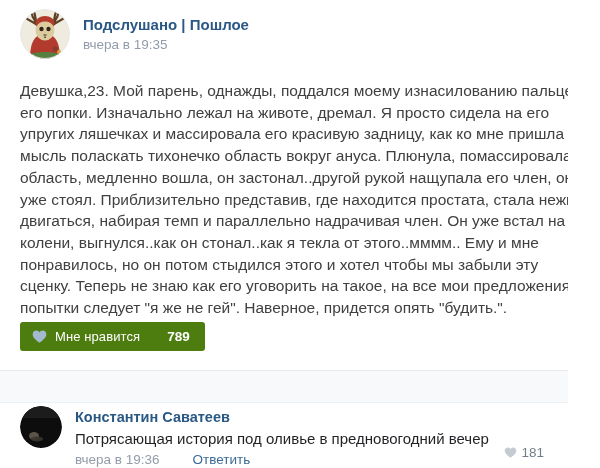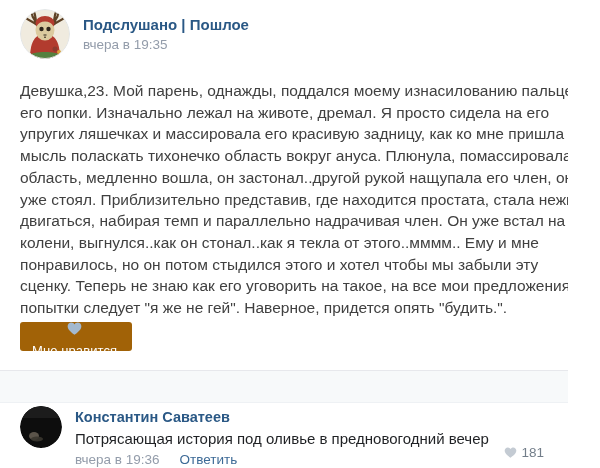--- a/index.html
+++ b/index.html
@@ -59,29 +59,28 @@
 
   
   .like-button {
     position: absolute;
     left: 20px;
     top: 322px;
     height: 29px;
     display: inline-flex;
     align-items: center;
     gap: 8px;
-    background: #a16207;
+    background: #4d7c0f;
     border: none;
     border-radius: 3px;
     padding: 0 15px 0 12px;
     color: #ffffff;
     font-size: 13px;
     font-family: inherit;
     cursor: pointer;
-    flex-direction: column;
   }
   .like-heart svg { display: block; }
   .like-label { letter-spacing: 0.1px; }
   .like-count {
     font-weight: bold;
     font-size: 13.5px;
     margin-left: 19px;
   }
 
   
@@ -128,20 +127,21 @@
     font-size: 15px;
     line-height: 19px;
     color: #1f2124;
     margin-top: 3px;
   }
   .comment-meta {
     margin-top: 4px;
     font-size: 13.5px;
     color: #939caa;
     display: flex;
+    gap: 13px;
     align-items: baseline;
   }
   .comment-time { cursor: pointer; }
   .reply-link {
     color: #3d6a96;
     text-decoration: none;
     cursor: pointer;
     margin-left: 20px;
   }
 

